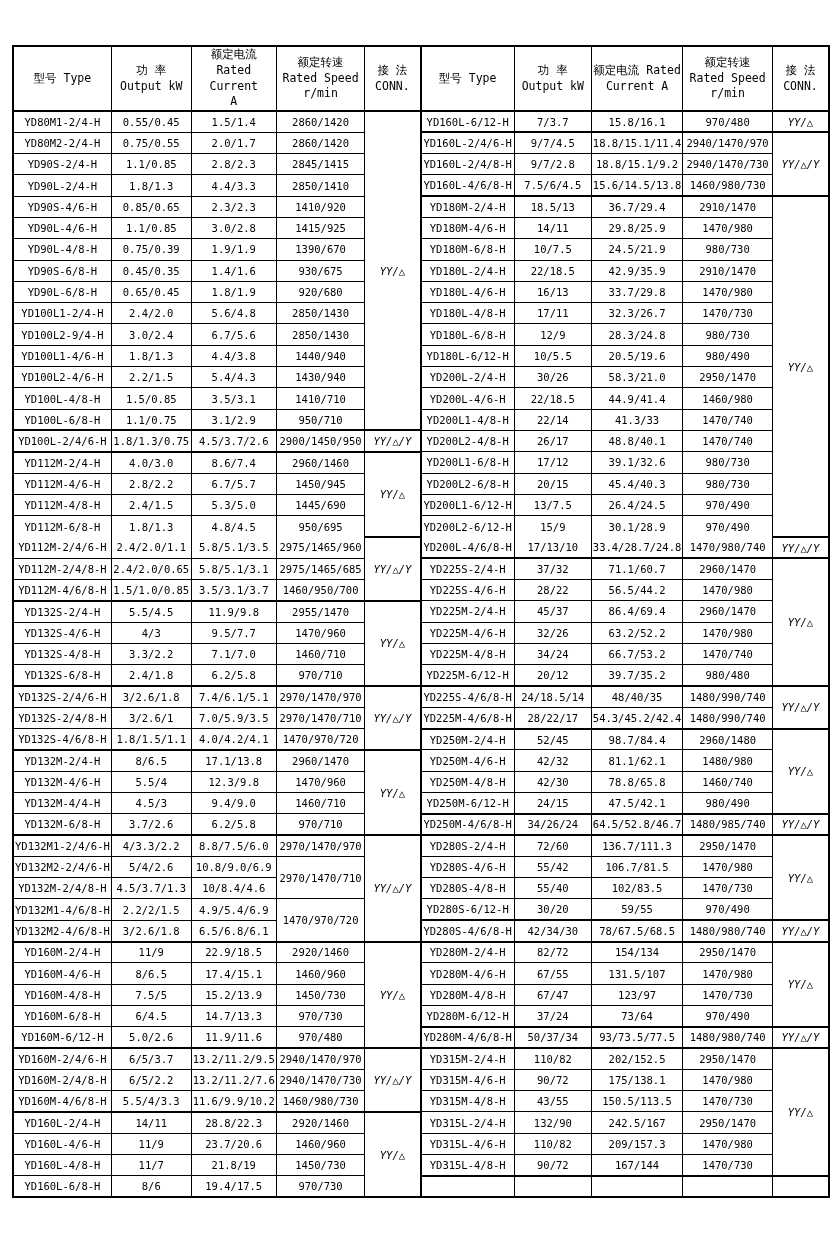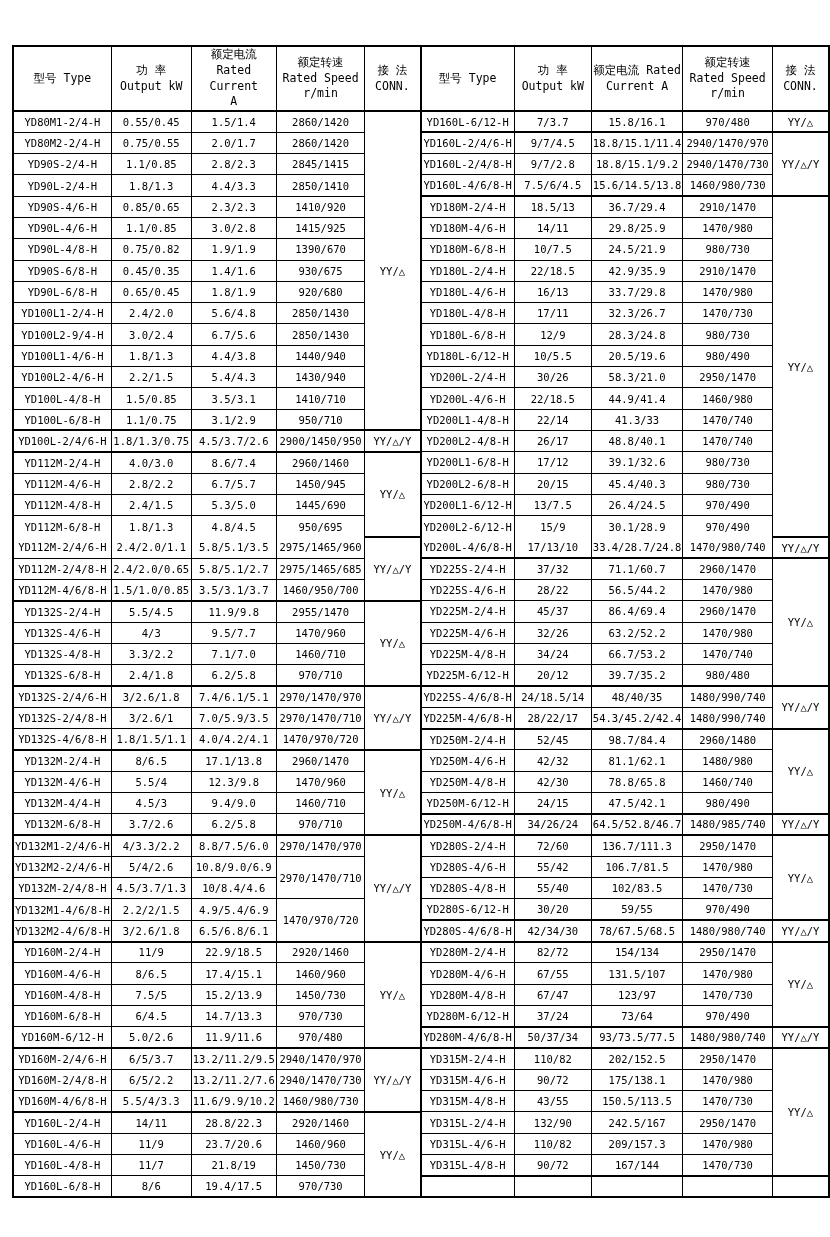--- a/index.html
+++ b/index.html
@@ -32,21 +32,21 @@
   table.spec thead tr{height:65px;}
   table.spec th{
     font-weight:normal;
     font-size:11.5px;
     line-height:1.35;
     white-space:pre-line;
     border-bottom:2px solid #000;
   }
   table.spec tbody tr{height:21.3px;}
   table.spec tbody td{font-size:10.5px;}
-  td.conn{font-size:11.5px;}
+  td.conn{font-size:11.5px;font-style:italic;}
   tr.group-start td{border-top-width:2px;}
   tr.noline-below td:not(.conn){border-bottom:0 !important;}
   tr.noline td:not(.conn){border-top:0 !important;}
 </style>
 </head>
 <body>
 
 <div id="page">
   <div id="tables-wrap">
 
@@ -106,21 +106,21 @@
             <td>1410/920</td>
           </tr>
           <tr>
             <td>YD90L-4/6-H</td>
             <td>1.1/0.85</td>
             <td>3.0/2.8</td>
             <td>1415/925</td>
           </tr>
           <tr>
             <td>YD90L-4/8-H</td>
-            <td>0.75/0.82</td>
+            <td>0.75/0.39</td>
             <td>1.9/1.9</td>
             <td>1390/670</td>
           </tr>
           <tr>
             <td>YD90S-6/8-H</td>
             <td>0.45/0.35</td>
             <td>1.4/1.6</td>
             <td>930/675</td>
           </tr>
           <tr>
@@ -200,21 +200,21 @@
           <tr class="group-start noline">
             <td>YD112M-2/4/6-H</td>
             <td>2.4/2.0/1.1</td>
             <td>5.8/5.1/3.5</td>
             <td>2975/1465/960</td>
             <td class="conn" rowspan="3">YY/△/Y</td>
           </tr>
           <tr>
             <td>YD112M-2/4/8-H</td>
             <td>2.4/2.0/0.65</td>
-            <td>5.8/5.1/2.7</td>
+            <td>5.8/5.1/3.1</td>
             <td>2975/1465/685</td>
           </tr>
           <tr>
             <td>YD112M-4/6/8-H</td>
             <td>1.5/1.0/0.85</td>
             <td>3.5/3.1/3.7</td>
             <td>1460/950/700</td>
           </tr>
           <tr class="group-start">
             <td>YD132S-2/4-H</td>

